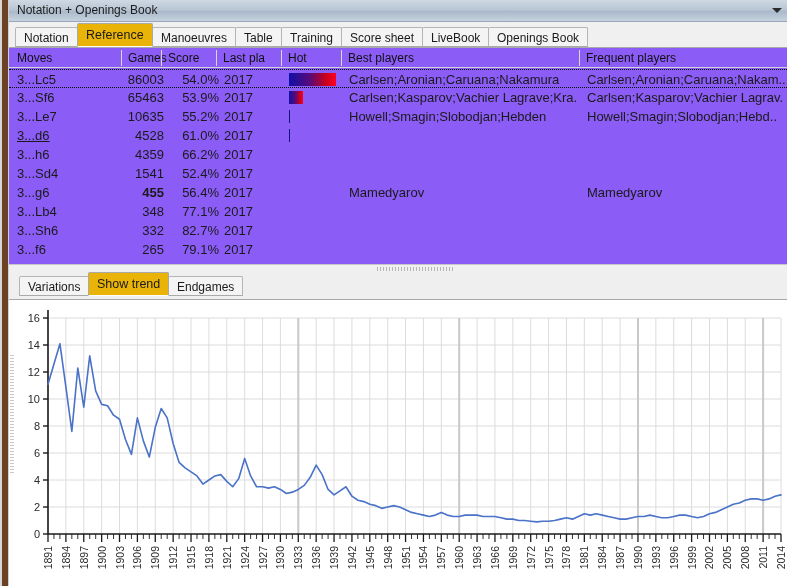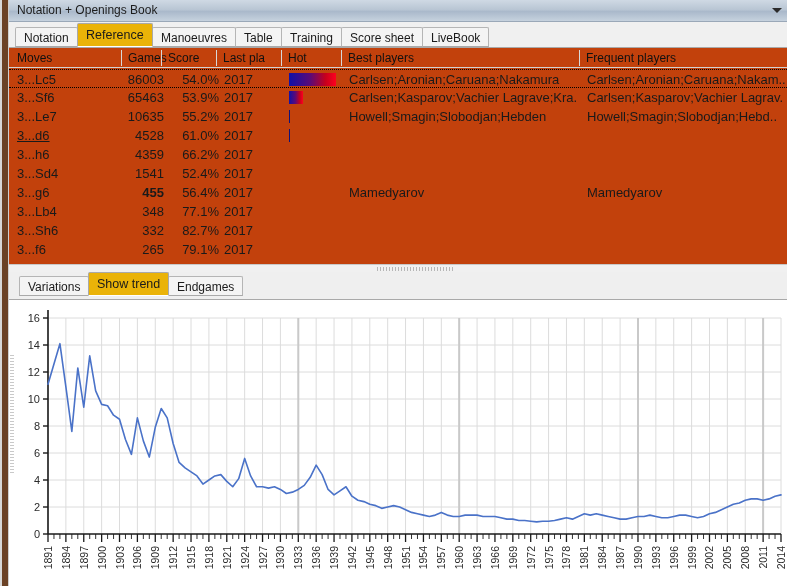--- a/index.html
+++ b/index.html
@@ -71,21 +71,21 @@
     background: #eab308;
     border: 1px solid #a9a9a9;
     border-bottom: 1px solid #ffffff;
     font-size: 12.5px;
     z-index: 3;
   }
 
   
   .table-panel {
     position: absolute; left: 9px; top: 48px; width: 778px; height: 216px;
-    background: #c2410c;
+    background: #8b5cf6;
     overflow: hidden;
   }
   .thead {
     position: absolute; left: 0; top: 0; width: 778px; height: 20px;
     border-bottom: 1px solid #d2d2d2;
     box-sizing: border-box;
   }
   .th {
     position: absolute; top: 2px;
     font-size: 12px; color: #111;
@@ -159,20 +159,21 @@
   </div>
 
   <div class="tabstrip top" id="top-tabs">
       <div class="tab" style="left: 6px;">Notation</div>
       <div class="tab active" style="left: 68px;">Reference</div>
       <div class="tab" style="left: 143px;">Manoeuvres</div>
       <div class="tab" style="left: 226px;">Table</div>
       <div class="tab" style="left: 272px;">Training</div>
       <div class="tab" style="left: 332px;">Score sheet</div>
       <div class="tab" style="left: 413px;">LiveBook</div>
+      <div class="tab" style="left: 479px;">Openings Book</div>
     </div>
 
   <div class="table-panel">
     <div class="thead" id="thead">
         <div class="th first" style="left: 2px; width: 101px;">Moves</div>
         <div class="th" style="left: 112px; width: 56px;">Games</div>
         <div class="th" style="left: 152px; width: 56px;">Score</div>
         <div class="th" style="left: 207px; width: 66px;">Last pla</div>
         <div class="th" style="left: 272px; width: 61px;">Hot</div>
         <div class="th" style="left: 332px; width: 241px;">Best players</div>

